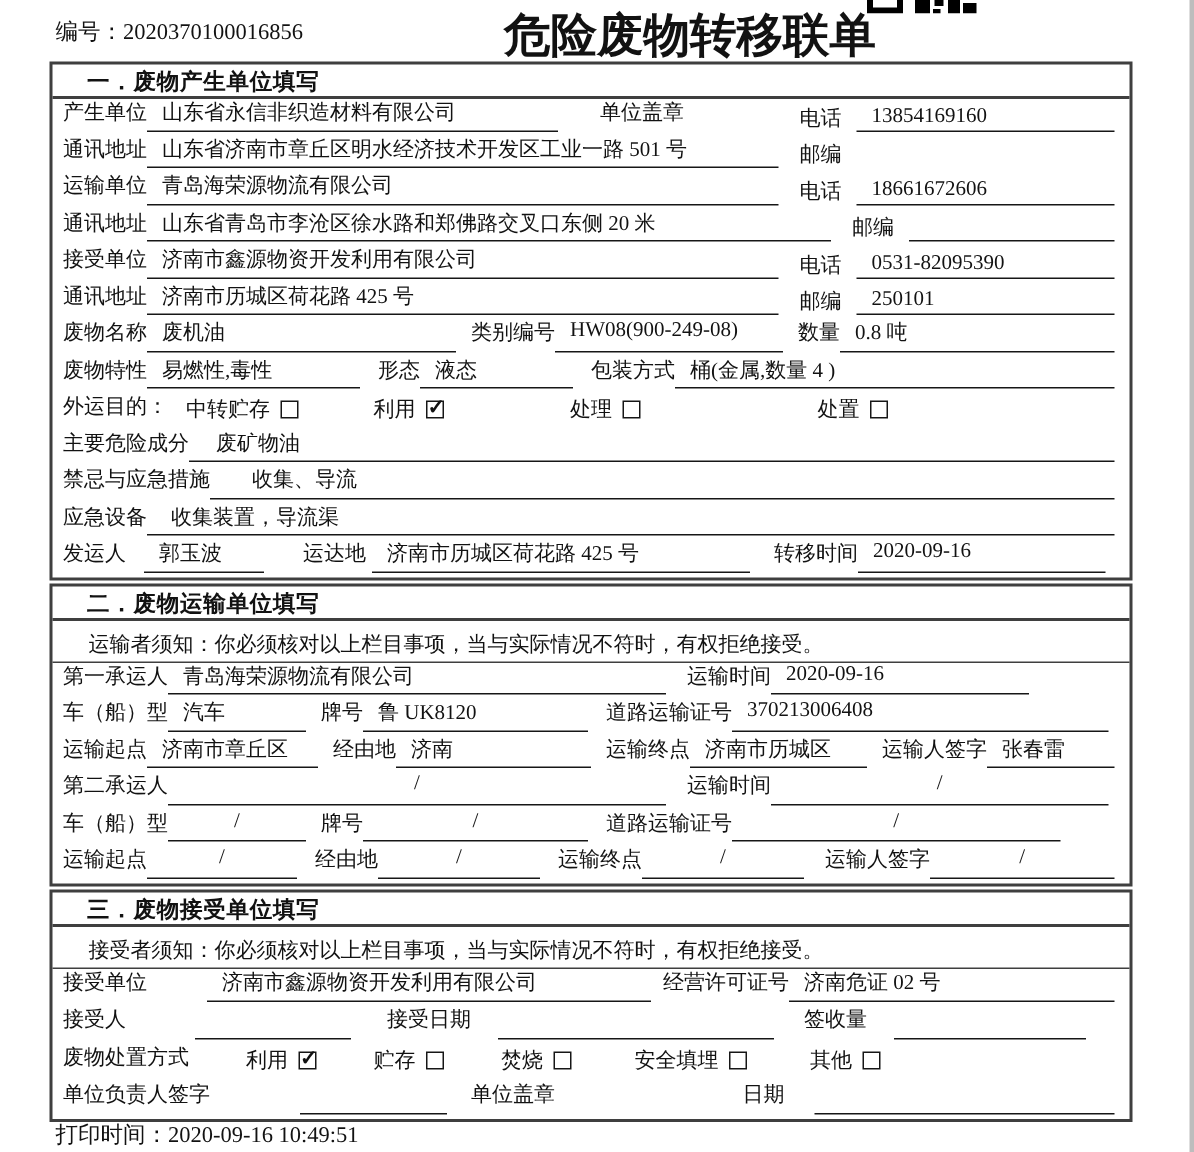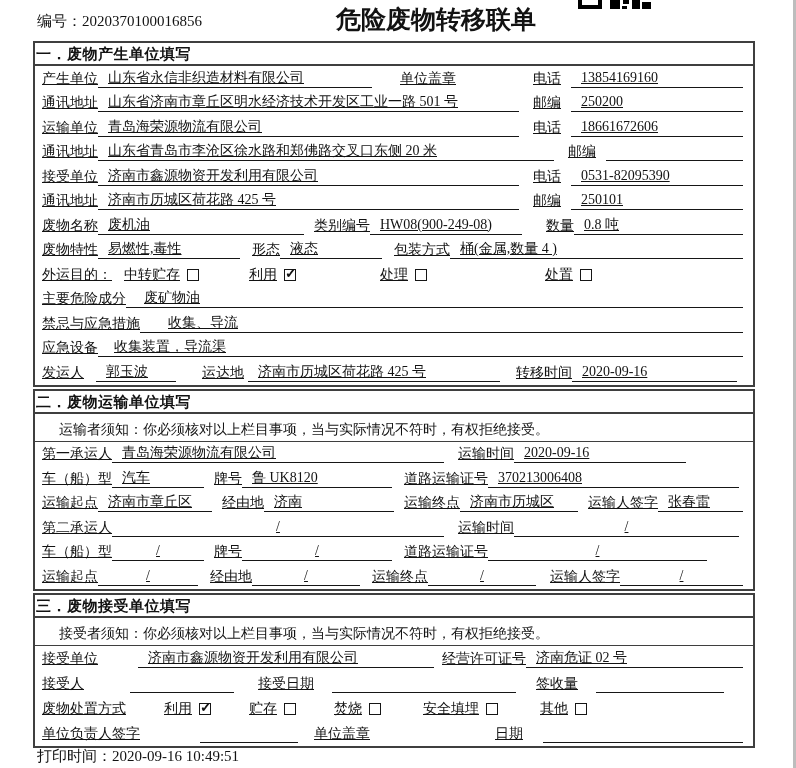--- a/index.html
+++ b/index.html
@@ -1,28 +1,28 @@
 <!DOCTYPE html>
 <html><head>
 <meta charset="utf-8">
 <style>
   * { margin:0; padding:0; box-sizing:border-box; }
   html,body { width:796px; height:768px; background:#ffffff; overflow:hidden; }
   body { font-family:"Liberation Serif","DejaVu Serif",serif; color:#121212; }
   .page { position:relative; width:796px; height:768px; background:#fff; }
   .edge-strip { position:absolute; right:0; top:0; width:3px; height:768px; background:#bdbdbd; }
   .serial { position:absolute; left:37px; top:12px; font-size:15px; white-space:nowrap; }
-  .doc-title { position:absolute; left:336px; top:3px; font-size:25px; font-weight:bold; white-space:nowrap; }
+  .doc-title { position:absolute; left:336px; top:3px; font-size:31px; font-weight:bold; white-space:nowrap; }
   .qr { position:absolute; left:578px; top:0; }
   .form { position:absolute; left:33px; top:41px; width:722px; }
   .box { border:2px solid #3f3f3f; background:#fff; }
   .box + .box { margin-top:2px; }
-  .sec-hd { font-weight:bold; font-size:15px; height:23px; padding:2px 8px 0 1px; border-bottom:2px solid #3f3f3f; letter-spacing:0.5px; }
+  .sec-hd { font-weight:bold; font-size:15px; height:23px; padding:2px 8px 0 23px; border-bottom:2px solid #3f3f3f; letter-spacing:0.5px; }
   .notice { height:28px; border-bottom:1px solid #3f3f3f; padding:7px 8px 0 24px; font-size:14px; white-space:nowrap; }
-  .row { display:flex; align-items:flex-end; height:24.5px; padding:0 10px 3px 7px; font-size:14px;text-decoration:underline; }
+  .row { display:flex; height:24.5px; padding:0 10px 3px 7px; font-size:14px; }
   .s3 .row { height:25px; }
   .lbl { white-space:nowrap; }
   .u { border-bottom:1px solid #161616; padding:0 4px 0 10px; white-space:nowrap; min-height:18px; overflow:hidden; }
   .u.c { text-align:center; padding:0 4px; }
   .fill { flex:1; }
   .rg { width:210px; margin-left:auto; display:flex; align-items:flex-end; flex-shrink:0; }
   .rg .u { flex:1; margin-left:10px; }
   .opt { display:flex; align-items:center; white-space:nowrap; }
   .cb { display:inline-block; width:12px; height:12px; border:1px solid #161616; margin-left:7px; position:relative; flex-shrink:0; }
   .cb[data-checked="true"]::before { content:"✓"; position:absolute; left:0; top:-5px; font-size:14px; font-weight:bold; color:#121212; }
@@ -62,21 +62,20 @@
           <span class="lbl">电话</span>
           <span class="u">13854169160</span>
         </span>
       </div>
 
       <div class="row">
         <span class="lbl">通讯地址</span>
         <span class="u fill" style="margin-right:14px">山东省济南市章丘区明水经济技术开发区工业一路 501 号</span>
         <span class="rg">
           <span class="lbl">邮编</span>
-          <span class="u">250200</span>
         </span>
       </div>
 
       <div class="row">
         <span class="lbl">运输单位</span>
         <span class="u fill" style="margin-right:14px">青岛海荣源物流有限公司</span>
         <span class="rg">
           <span class="lbl">电话</span>
           <span class="u">18661672606</span>
         </span>
@@ -107,21 +106,21 @@
           <span class="lbl">邮编</span>
           <span class="u">250101</span>
         </span>
       </div>
 
       <div class="row">
         <span class="lbl">废物名称</span>
         <span class="u" style="width:206px">废机油</span>
         <span class="lbl" style="margin-left:10px">类别编号</span>
         <span class="u" style="width:152px">HW08(900-249-08)</span>
-        <span class="lbl" style="margin-left:24px">数量</span>
+        <span class="lbl" style="margin-left:10px">数量</span>
         <span class="u fill">0.8 吨</span>
       </div>
 
       <div class="row">
         <span class="lbl">废物特性</span>
         <span class="u" style="width:142px">易燃性,毒性</span>
         <span class="lbl" style="margin-left:12px">形态</span>
         <span class="u" style="width:102px">液态</span>
         <span class="lbl" style="margin-left:12px">包装方式</span>
         <span class="u fill">桶(金属,数量 4 )</span>

